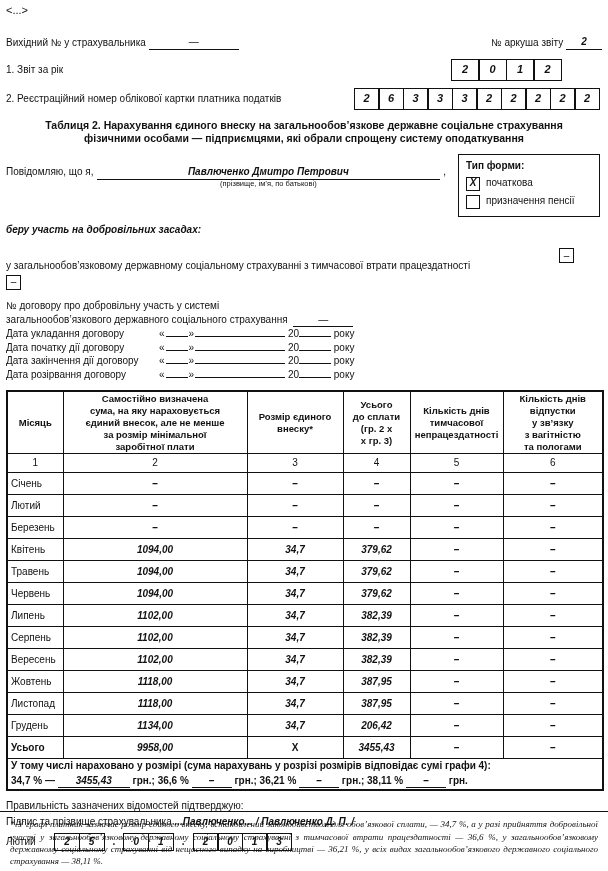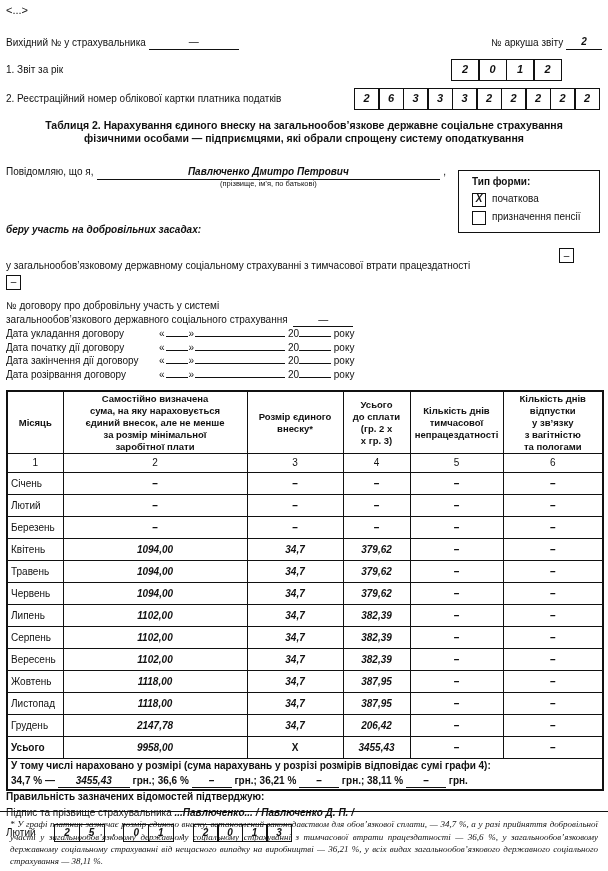--- a/index.html
+++ b/index.html
@@ -30,21 +30,21 @@
   .line-out { margin-bottom:9px; }
   .line-year { margin-bottom:7px; align-items:center; }
   .line-reg { margin-bottom:9px; align-items:center; }
 
   .title { font-weight:bold; font-size:10.5px; text-align:center; width:552px; margin:2px auto 8px; line-height:1.3; }
 
   .decl-wrap { position:relative; height:66px; }
   .decl-row { position:absolute; left:0; top:12px; right:156px; display:flex; align-items:baseline; }
   .name-field { flex:1; border-bottom:1px solid #111; text-align:center; position:relative; margin:0 3px; }
   .name-hint { position:absolute; left:0; right:0; top:13px; font-size:7.5px; font-weight:normal; font-style:normal; text-align:center; }
-  .ft-box { position:absolute; top:16px; right:2px; width:142px; border:1.5px solid #111; padding:5px 13px 7px; box-sizing:border-box; }
+  .ft-box { position:absolute; top:0; right:2px; width:142px; border:1.5px solid #111; padding:5px 7px 7px; box-sizing:border-box; }
   .ft-opt { display:flex; align-items:center; margin-top:4px; }
   .ck { width:12px; height:12px; border:1.2px solid #111; display:flex; align-items:center; justify-content:center; margin-right:6px; flex:none; font-size:10px; }
 
   .vol-head { font-weight:bold; font-style:italic; margin:4px 0 3px; }
   .vol-item { display:flex; align-items:center; margin-bottom:3px; }
   .vck { width:13px; height:13px; border:1.5px solid #111; display:flex; align-items:center; justify-content:center; margin-right:28px; flex:none; }
 
   .contract { margin-top:10px; }
   .c-line { margin-bottom:1px; }
   .d-line { display:flex; align-items:baseline; margin-bottom:1px; }
@@ -57,21 +57,21 @@
   td.num { text-align:center; height:16px; font-size:10px; }
   td.mon { text-align:left; height:19px; padding-left:5px; }
   td.val { text-align:center; font-weight:bold; font-style:italic; }
   td.plain { font-style:normal; }
   tr.totalr td.mon { font-weight:bold; }
   td.summary { padding:3px 5px 5px; }
   .sum1 { font-weight:bold; margin-bottom:2px; }
   .sum2 { font-weight:bold; }
   .sum2 .blank { font-style:italic; }
 
-  .confirm-head { font-weight:bold; margin-top:0; }
+  .confirm-head { font-weight:normal; margin-top:9px; }
   .sig-line { margin-top:3px; }
   .date-row { display:flex; align-items:center; margin-top:5px; }
   .date-label { width:48px; }
   .dot { margin:0 8px; font-weight:bold; }
 
   .footnote {
     position:absolute; left:0; right:0; bottom:4px; border-top:1px solid #111;
     padding:6px 10px 0 10px;
     font-family:"Liberation Serif", serif; font-style:italic; font-size:9px;
     line-height:1.35; text-align:justify;
@@ -312,21 +312,21 @@
     <tr>
       <td class="mon">Листопад</td>
       <td class="val">1118,00</td>
       <td class="val">34,7</td>
       <td class="val">387,95</td>
       <td class="val">–</td>
       <td class="val">–</td>
     </tr>
     <tr>
       <td class="mon">Грудень</td>
-      <td class="val">2147,78</td>
+      <td class="val">1134,00</td>
       <td class="val">34,7</td>
       <td class="val">206,42</td>
       <td class="val">–</td>
       <td class="val">–</td>
     </tr>
     <tr class="totalr">
       <td class="mon">Усього</td>
       <td class="val">9958,00</td>
       <td class="val plain">X</td>
       <td class="val">3455,43</td>

